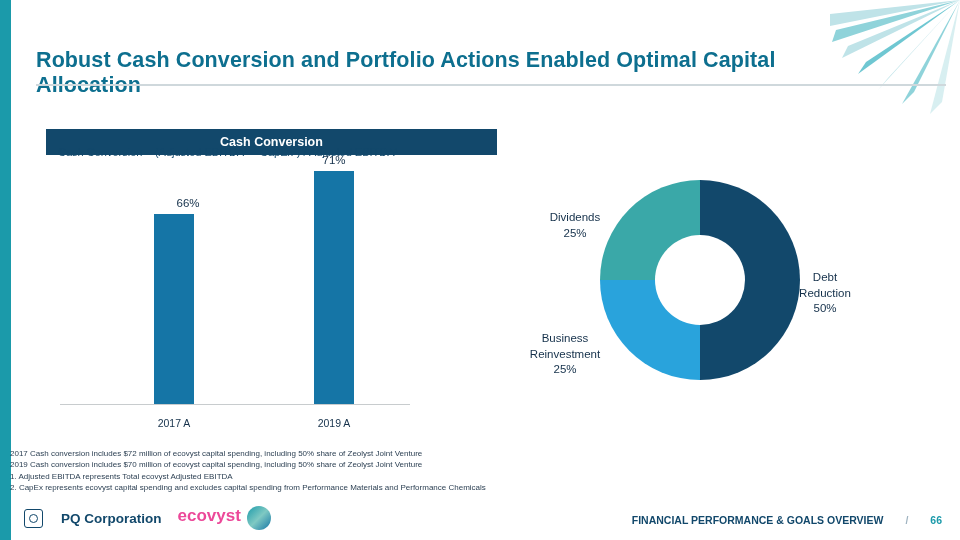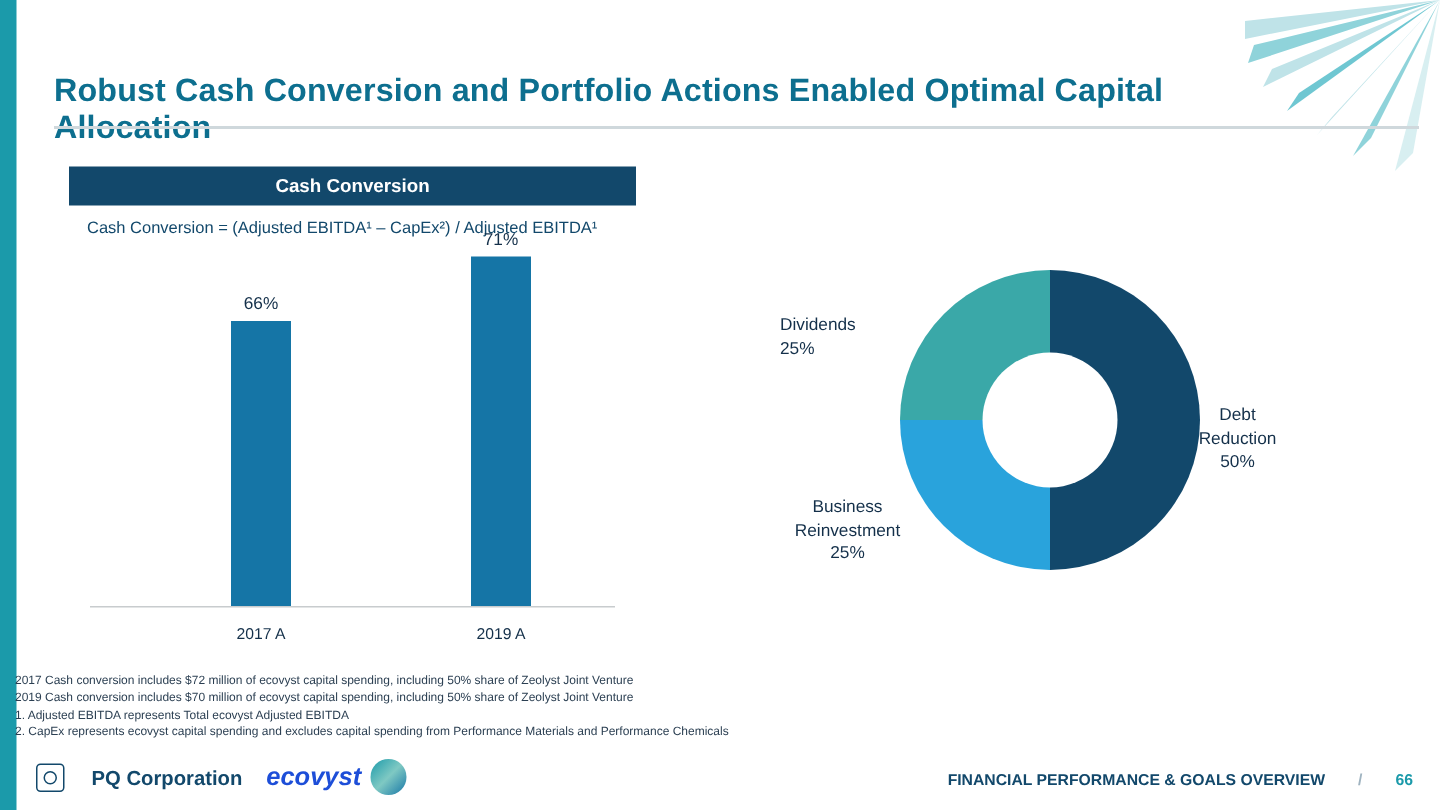--- a/index.html
+++ b/index.html
@@ -64,21 +64,21 @@
     height: 26px;
     background: #12486b;
     color: #ffffff;
     font-size: 12.5px;
     font-weight: bold;
     display: flex;
     align-items: center;
     justify-content: center;
     text-align: center;
   }
-  #hdr-left { left: 46px; top: 111px; width: 378px; }
+  #hdr-left { left: 46px; top: 129px; width: 451px; }
   #hdr-right { left: 458px; top: 111px; width: 488px; }
 
   .formula {
     position: absolute;
     left: 58px;
     top: 146px;
     font-size: 11px;
     color: #12486b;
   }
 
@@ -144,21 +144,21 @@
     background: #ffffff;
     border-radius: 50%;
   }
   .donut-label {
     position: absolute;
     font-size: 11.5px;
     color: #14304a;
     text-align: center;
     line-height: 1.35;
   }
-  #lbl-dividends { left: 520px; top: 210px; width: 110px; text-align: left; }
+  #lbl-dividends { left: 520px; top: 210px; width: 110px; text-align: center; }
   #lbl-debt { left: 770px; top: 270px; width: 110px; text-align: center; }
   #lbl-business { left: 500px; top: 331px; width: 130px; text-align: center; }
 
   
   .fn-left {
     position: absolute;
     left: 10px;
     top: 448px;
     width: 520px;
     font-size: 8px;
@@ -201,25 +201,23 @@
   .pq-mark::after {
     content: "";
     position: absolute;
     left: 4px; top: 4px;
     width: 7px; height: 7px;
     border: 1.5px solid #12486b;
     border-radius: 50%;
   }
   .eco-logo {
     display: flex;
-    align-items: center;
     gap: 6px;
-    color: #1d4ed8;
+    color: #ec4899;
     font-size: 17px;
-    font-style: italic;
     font-weight: bold;
   }
   .eco-mark {
     width: 24px;
     height: 24px;
     border-radius: 50%;
     background: linear-gradient(135deg, #1b9aaa 0%, #7fc9c3 50%, #1575a6 100%);
   }
   .footer-right {
     position: absolute;
@@ -260,21 +258,21 @@
   <div class="title-rule"></div>
 
   <div class="hdr" id="hdr-left">Cash Conversion</div>
 
   <div class="formula">Cash Conversion = (Adjusted EBITDA¹ – CapEx²) / Adjusted EBITDA¹</div>
 
   <div class="barchart">
     <div class="axis-line"></div>
 
     <div class="bar" style="left:108px; height:190px;"></div>
-    <div class="bar-label" style="left:93px; bottom:226px;margin-top:17px;">66%</div>
+    <div class="bar-label" style="left:107px; bottom:226px;margin-top:17px;">66%</div>
     <div class="cat-label" style="left:88px;">2017 A</div>
 
     <div class="bar" style="left:268px; height:233px;"></div>
     <div class="bar-label" style="left:253px; bottom:269px;">71%</div>
     <div class="cat-label" style="left:248px;">2019 A</div>
   </div>
 
   <div class="donut-wrap">
     <div class="donut" style="background: conic-gradient(#12486b 0deg 180deg, #29a3dc 180deg 270deg, #3aa8a8 270deg 360deg);"></div>
     <div class="donut-hole"></div>

